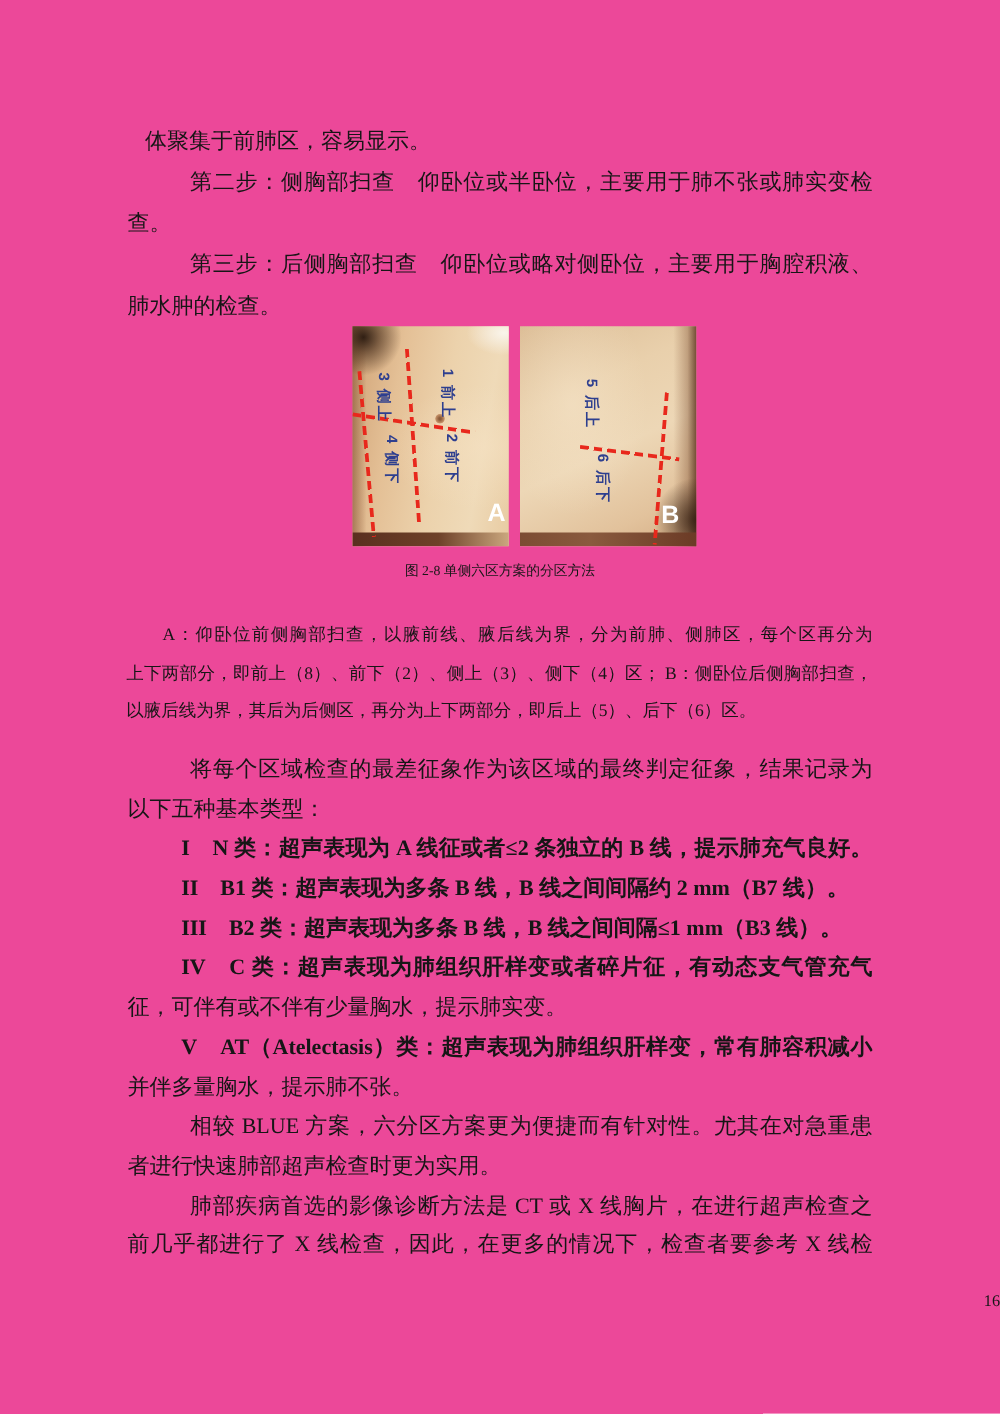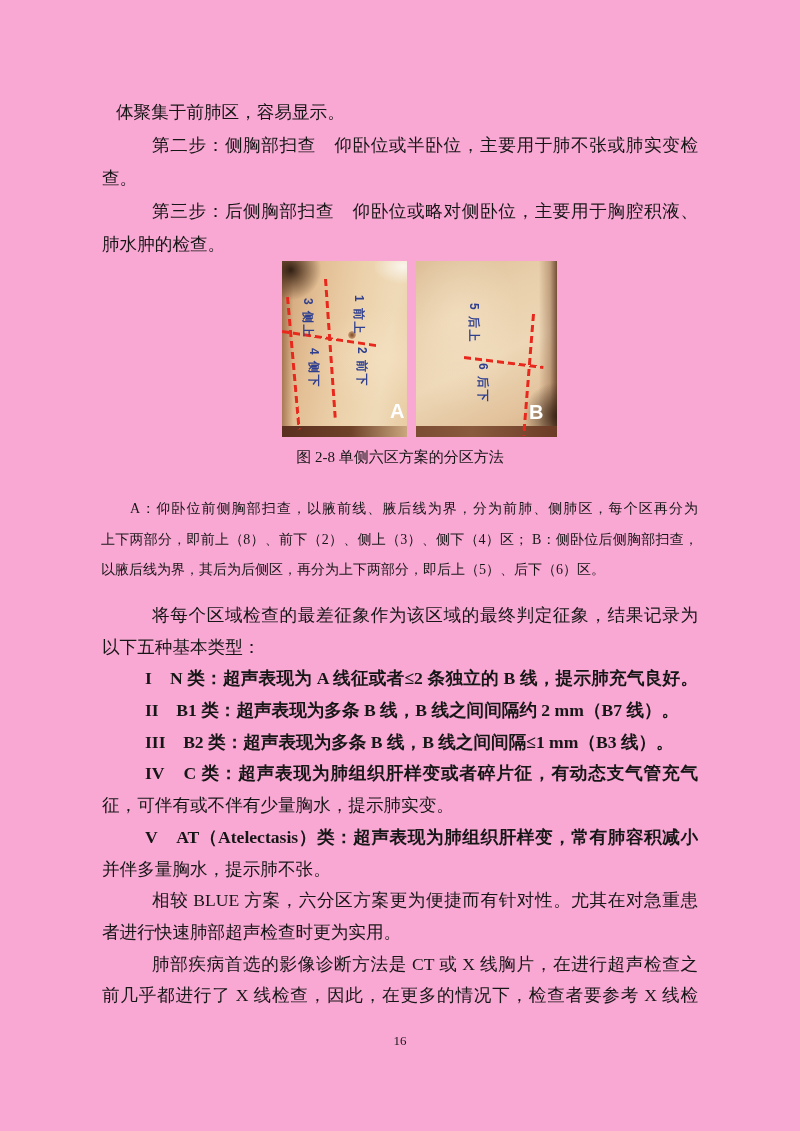--- a/index.html
+++ b/index.html
@@ -1,17 +1,17 @@
 <!DOCTYPE html>
 <html><head>
 <meta charset="utf-8">
 <style>
   html,body{margin:0;padding:0;background:#ffffff;}
   .page{
-    position:relative;width:800px;height:1131px;background:#f9a8d4;overflow:hidden;
+    position:relative;width:800px;height:1131px;background:#ec4899;overflow:hidden;
     font-family:"Liberation Serif","DejaVu Serif",serif;color:#161616;
   }
   
   .tblock{position:absolute;left:102px;width:596px;}
   #top-block{top:96px;font-size:17.6px;}
   #top-block .ln{height:33px;line-height:33px;}
   #main-block{top:600px;font-size:17.6px;}
   #main-block .ln{height:31.7px;line-height:31.7px;}
   .ln{overflow:hidden;white-space:normal;}
   .j{text-align:justify;text-align-last:justify;}
@@ -64,27 +64,27 @@
     position:absolute;color:#ffffff;font-family:"Liberation Sans","DejaVu Sans",sans-serif;
     font-weight:bold;font-size:20px;line-height:20px;
   }
   .letter-a{left:108px;top:140px;}
   .letter-b{left:113px;top:141px;}
   .skin-spot{position:absolute;left:66px;top:70px;width:8px;height:8px;border-radius:50%;
     background:radial-gradient(circle,#8a5a38 15%,#c49067 60%,rgba(196,144,103,0) 75%);}
 
   
   .caption-title{position:absolute;top:446px;left:0;width:800px;height:22px;line-height:22px;
-    text-align:center;font-size:15px;}
+    text-align:center;font-size:11px;}
   .caption{position:absolute;left:101px;width:597px;top:494px;font-size:14px;}
   .caption .ln{height:30.5px;line-height:30.5px;}
   .c-ind{text-indent:29px;}
 
   
-  .pageno{position:absolute;top:1032px;left:0;width:800px;text-align:center;font-size:13px;height:18px;line-height:18px;}
+  .pageno{position:absolute;top:1032px;left:0;width:800px;text-align:right;font-size:13px;height:18px;line-height:18px;}
 </style>
 </head>
 <body>
 
 <div class="page">
 
   <div class="tblock" id="top-block">
     <div class="ln ind-sm">体聚集于前肺区，容易显示。</div>
     <div class="ln j ind">第二步：侧胸部扫查　仰卧位或半卧位，主要用于肺不张或肺实变检</div>
     <div class="ln">查。</div>

